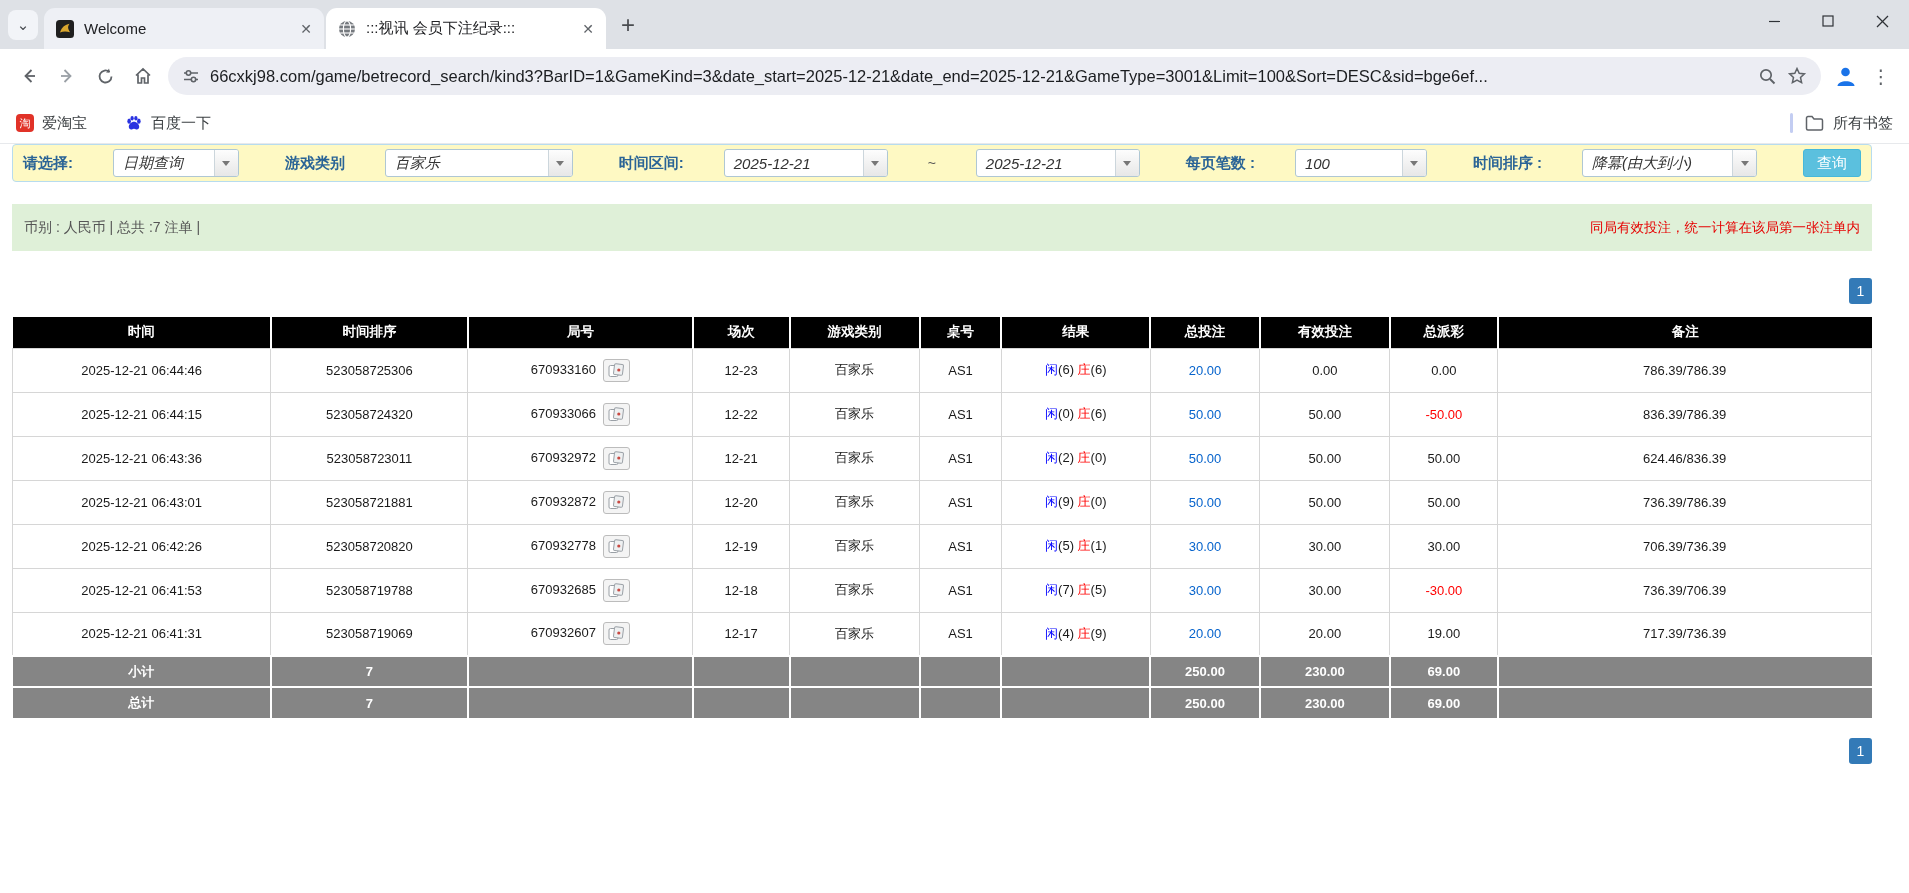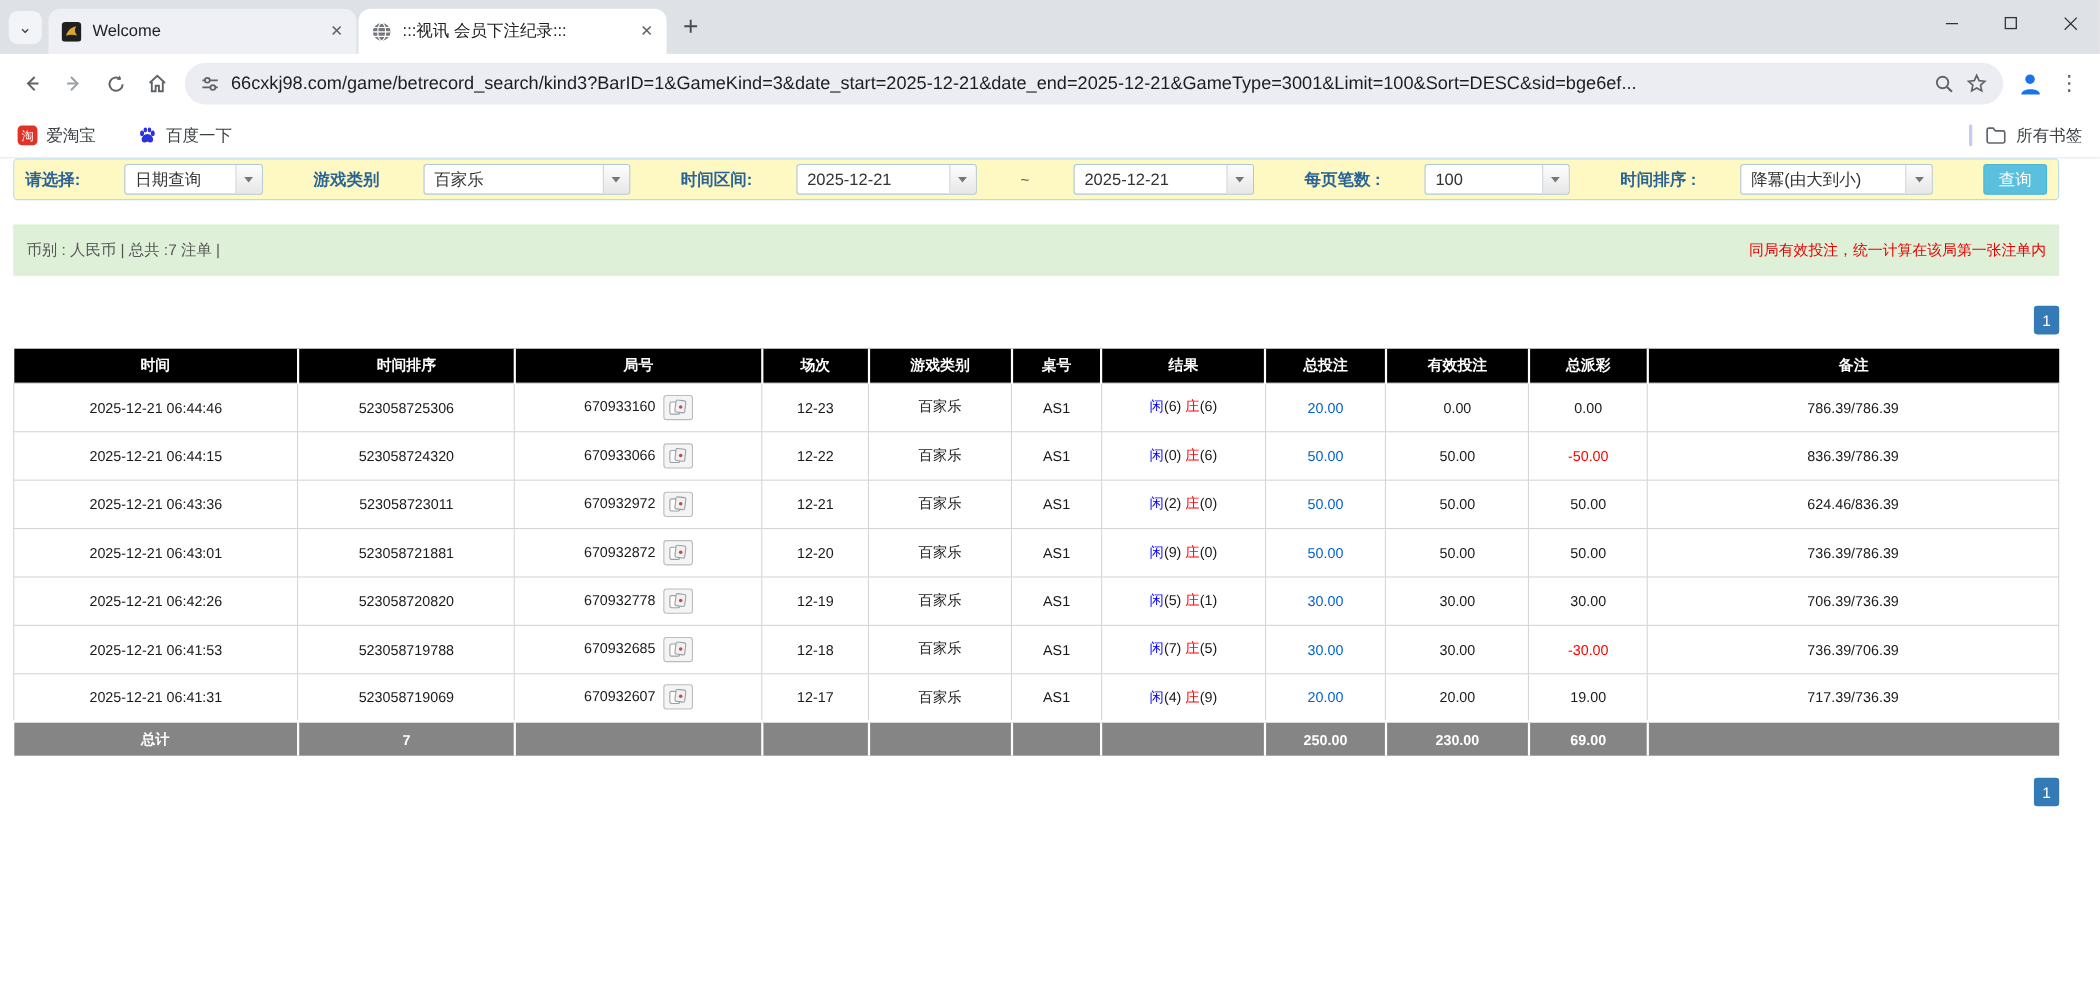--- a/index.html
+++ b/index.html
@@ -33,21 +33,21 @@
   .bm-right { margin-left:auto; display:flex; align-items:center; gap:12px; }
   .bm-divider { width:3px; height:20px; background:#c3cdf2; border-radius:2px; }
   .all-bm { display:flex; align-items:center; gap:9px; font-size:15px; color:#3c4043; cursor:pointer; }
 
   
   .content { padding:0 37px 0 12px; }
   .page-title { font-size:20px; color:#333; font-weight:400; margin:25px 0 16px 0; }
 
   .filter-bar { background:#fef9c3; border:1px solid #b7dcee; border-radius:4px; height:38px; display:flex; align-items:center; padding:4px 10px; gap:8px;justify-content:space-between; }
   .f-label { color:#2a6496; font-weight:bold; font-size:15px; white-space:nowrap; }
-  .combo { display:flex; align-items:stretch; height:28px; background:#fff; border:1px solid #afc7d4; border-radius:3px; overflow:hidden; cursor:pointer; }
+  .combo { display:flex; align-items:stretch; height:28px; background:#fff; border:1px solid #afc7d4; border-radius:3px; overflow:hidden; cursor:pointer;font-style:italic; }
   .combo-text { padding:0 9px; font-size:15px; color:#333; display:flex; align-items:center; white-space:nowrap; }
   .combo-arrow { width:24px; border-left:1px solid #ccd6dc; background:linear-gradient(#fdfdfd,#e7e7e7); display:flex; align-items:center; justify-content:center; }
   .tri { width:0; height:0; border-left:4px solid transparent; border-right:4px solid transparent; border-top:5px solid #777; }
   .w-a{width:100px}.w-b{width:162px}.w-c{width:138px}.w-d{width:106px}.w-e{width:149px}
   .tilde { color:#555; font-size:14px; }
   .query-btn { background:#5bc0de; border:1px solid #46b8da; color:#fff; font-size:15px; height:28px; padding:0 13px; border-radius:3px; margin-left:6px; cursor:pointer; }
 
   .summary-bar { margin-top:22px; background:#dff0d8; height:47px; display:flex; align-items:center; justify-content:space-between; padding:0 12px; }
   .summary-left { font-size:14px; color:#555; }
   .summary-right { font-size:13.5px; color:#e60000; }
@@ -433,31 +433,44 @@
           <td>AS1</td>
           <td><span class="res-p">闲</span><span>(4)</span> <span class="res-b">庄</span><span>(9)</span></td>
           <td class="link">20.00</td>
           <td>20.00</td>
           <td>19.00</td>
           <td>717.39/736.39</td>
         </tr>
       </tbody>
     <tfoot>
         <tr>
-          <td>总计</td>
+          <td>小计</td>
           <td>7</td>
           <td></td>
           <td></td>
           <td></td>
           <td></td>
           <td></td>
           <td>250.00</td>
           <td>230.00</td>
           <td>69.00</td>
           <td></td>
         </tr>
+        <tr>
+          <td>总计</td>
+          <td>7</td>
+          <td></td>
+          <td></td>
+          <td></td>
+          <td></td>
+          <td></td>
+          <td>250.00</td>
+          <td>230.00</td>
+          <td>69.00</td>
+          <td></td>
+        </tr>
       </tfoot>
   </table>
 
   <div class="pager-row pager-bottom">
     <span class="page-btn">1</span>
   </div>
 </div>
 
 </body></html>

